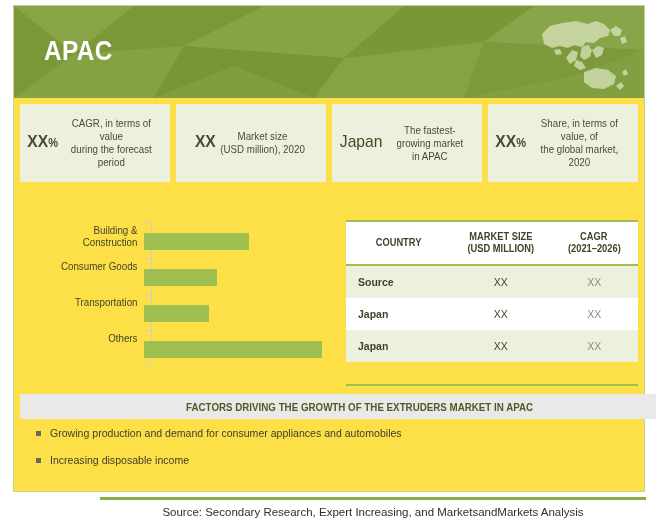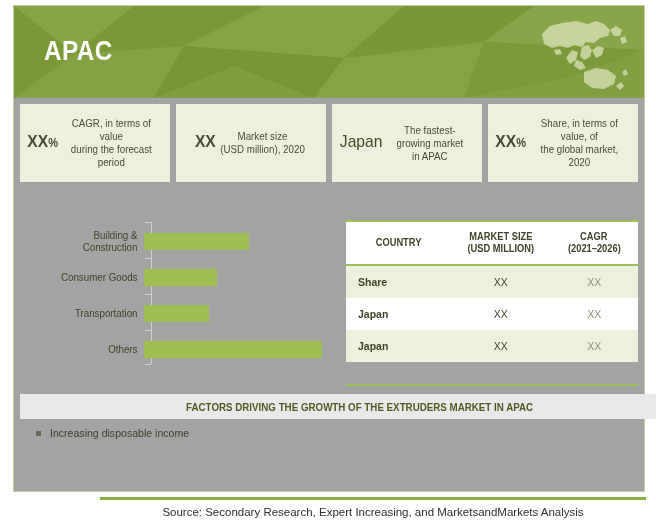--- a/index.html
+++ b/index.html
@@ -13,21 +13,21 @@
     overflow: hidden;
   }
 
   
   #card {
     position: absolute;
     left: 13px; top: 5px;
     width: 632px; height: 487px;
     border: 1px solid #c9cf9a;
     box-sizing: border-box;
-    background: #a3a3a3;
+    background: #fde047;
   }
 
   
   #banner {
     position: absolute;
     left: 0px; top: 0px;
     width: 630px; height: 92px;
     background: #7d9b3c;
     overflow: hidden;
   }
@@ -119,21 +119,21 @@
   #chart {
     position: absolute;
     left: 6px; top: 214px;
     width: 318px; height: 148px;
   }
   .bar-row {
     position: absolute;
     left: 0; width: 100%;
     height: 34px;
     display: flex;
-    align-items: center;
+    align-items: flex-start;
   }
   .bar-label {
     width: 124px;
     text-align: right;
     padding-right: 7px;
     box-sizing: border-box;
     color: #3f4328;
     font-size: 10.5px;
     line-height: 12px;
     transform: scaleX(0.93);
@@ -403,21 +403,21 @@
             <span>(USD MILLION)</span>
           </th>
           <th>
             <span>CAGR</span><br>
             <span>(2021–2026)</span>
           </th>
         </tr>
       </thead>
       <tbody>
         <tr class="odd">
-          <td class="c-name">Share</td>
+          <td class="c-name">Source</td>
           <td>XX</td>
           <td class="c-cagr">XX</td>
         </tr>
         <tr class="even">
           <td class="c-name">Japan</td>
           <td>XX</td>
           <td class="c-cagr">XX</td>
         </tr>
         <tr class="odd">
           <td class="c-name">Japan</td>
@@ -428,20 +428,24 @@
     </table>
   </div>
 
   <div id="factors-head">
     <span>FACTORS DRIVING THE GROWTH OF THE EXTRUDERS MARKET IN APAC</span>
   </div>
 
   <div id="factors-list">
     <div class="factor">
       <div class="bullet"></div>
+      <div class="factor-text">Growing production and demand for consumer appliances and automobiles</div>
+    </div>
+    <div class="factor">
+      <div class="bullet"></div>
       <div class="factor-text">Increasing disposable income</div>
     </div>
   </div>
 
 </div>
 
 <div id="footer-rule"></div>
 <div id="source">Source: Secondary Research, Expert Increasing, and MarketsandMarkets Analysis</div>
 
 </body></html>

